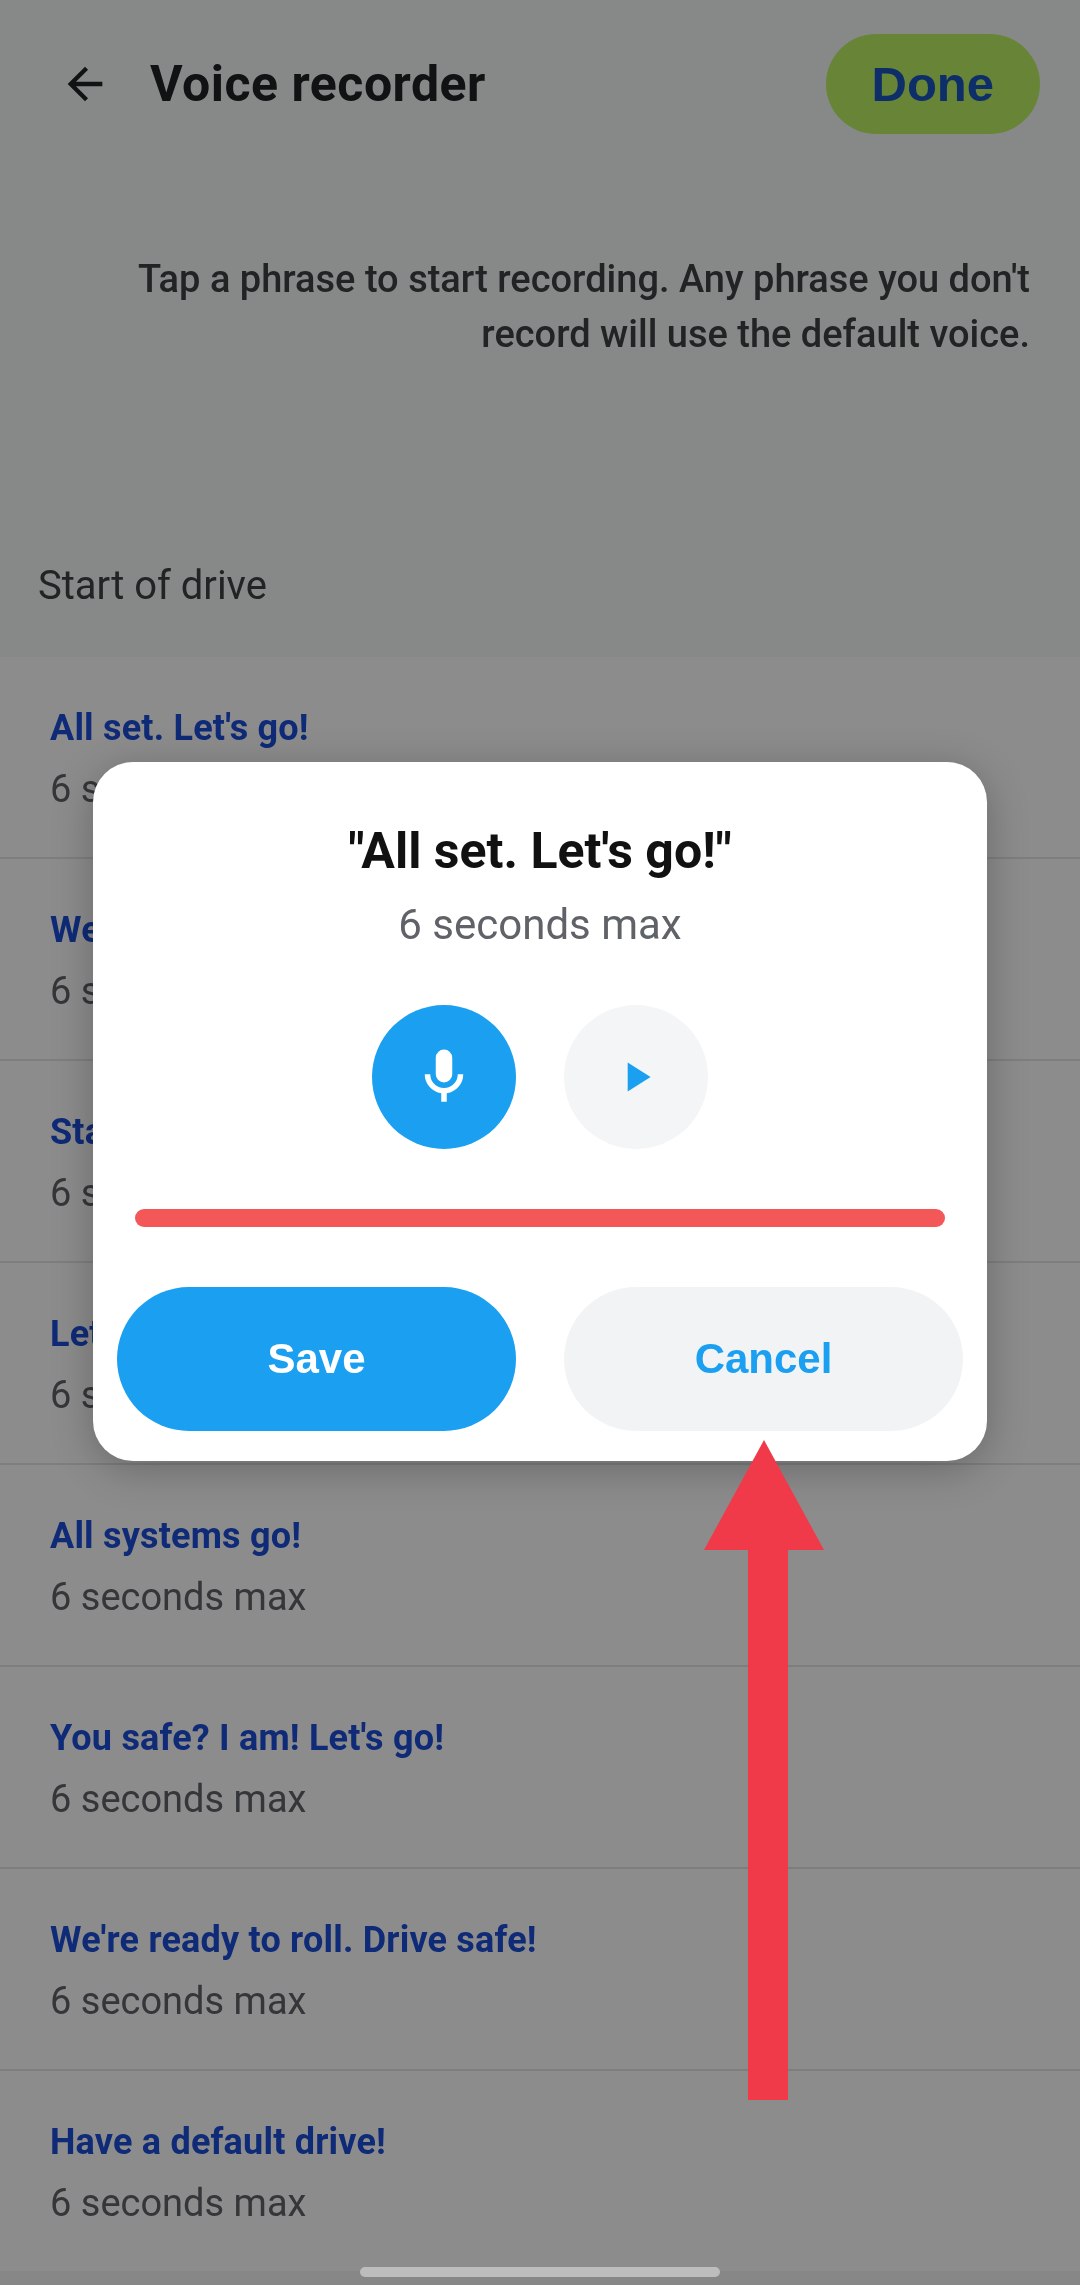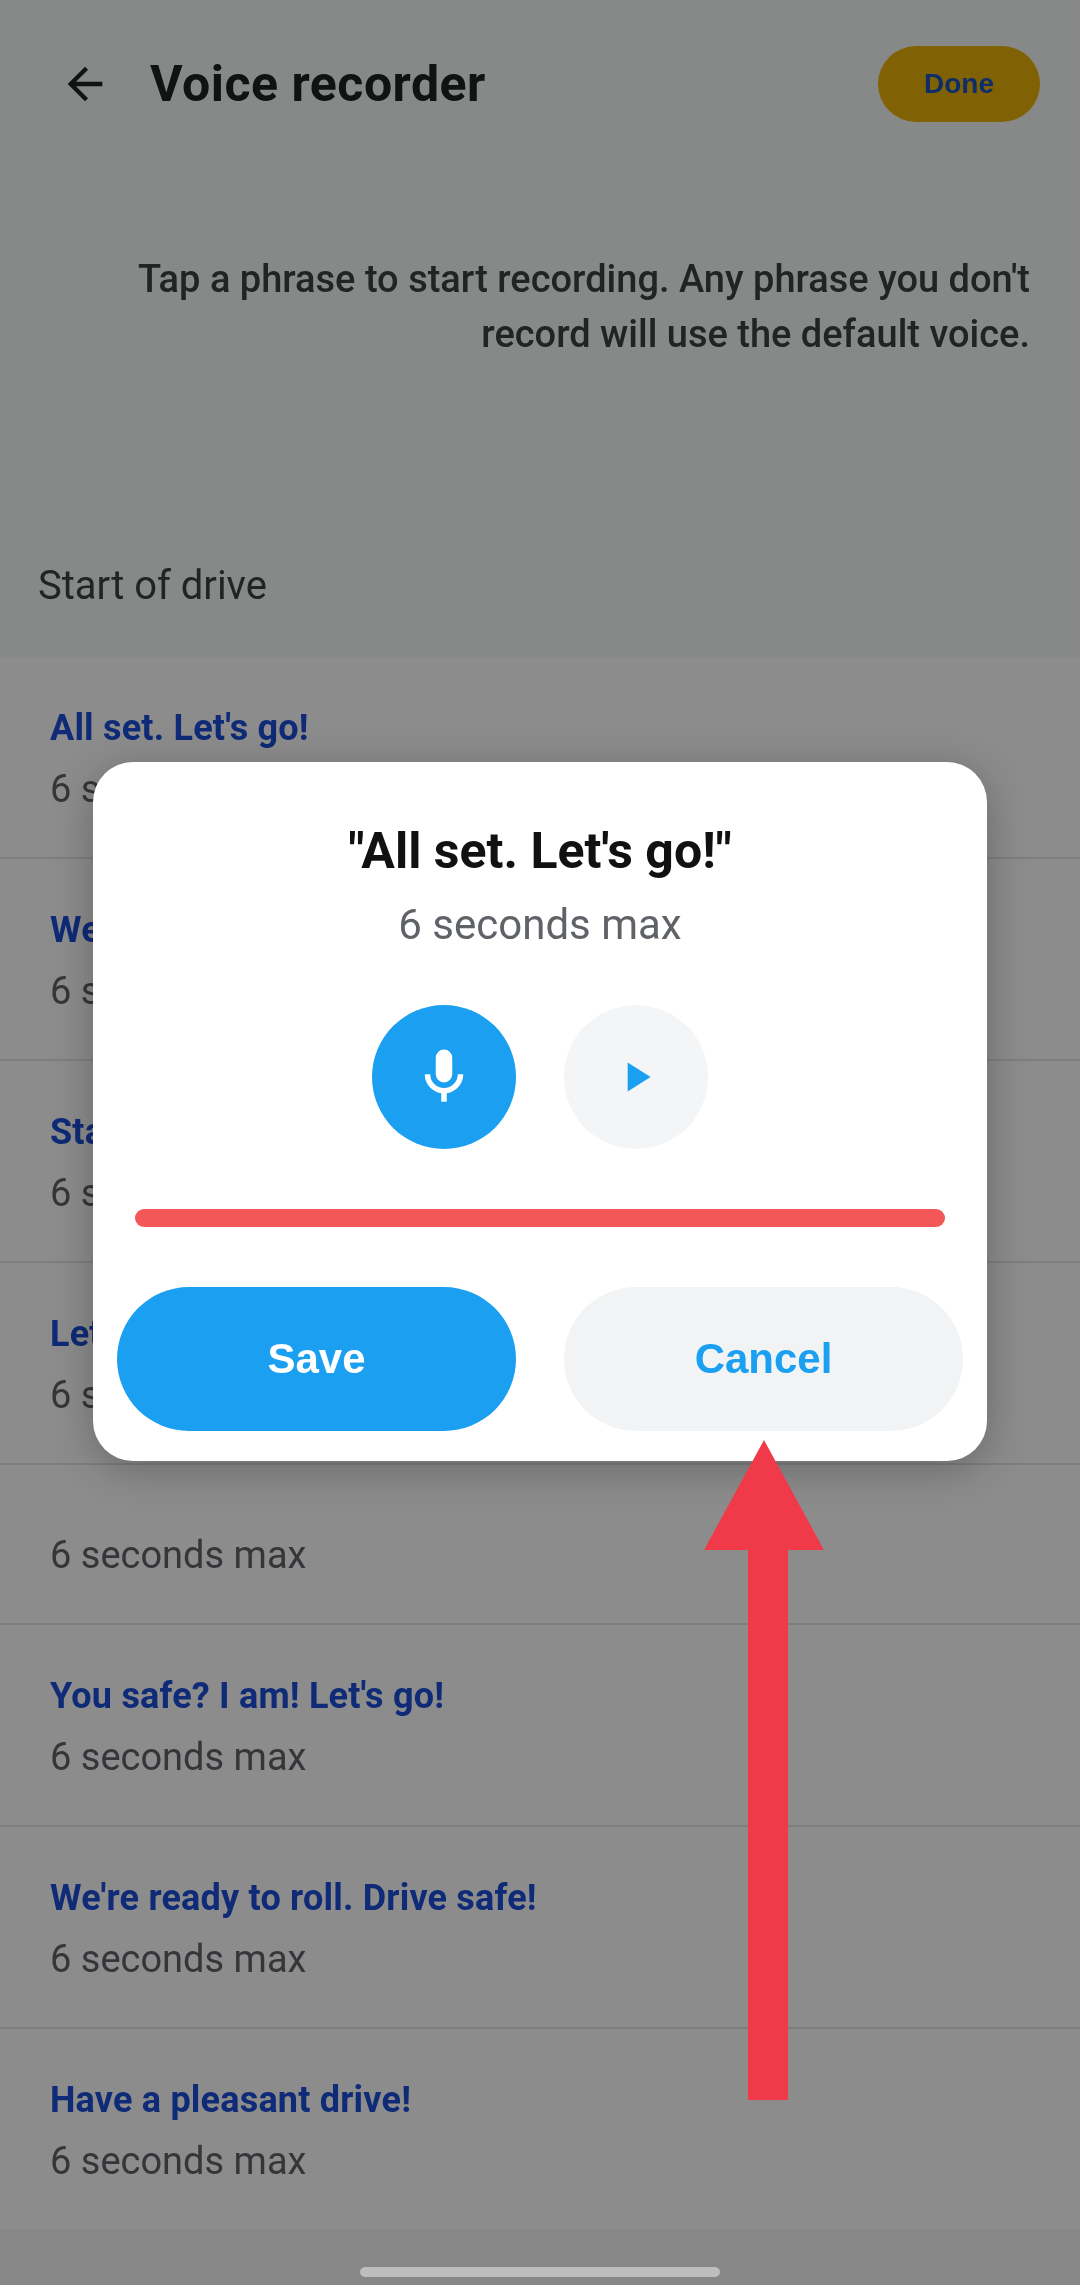--- a/index.html
+++ b/index.html
@@ -4,21 +4,21 @@
 <style>
   * { box-sizing: border-box; margin: 0; padding: 0; }
   html, body { width: 1080px; height: 2285px; font-family: -apple-system, BlinkMacSystemFont, "Segoe UI", Roboto, Helvetica, Arial, sans-serif; background: #f6f6f6; overflow: hidden; }
   .screen { position: relative; width: 1080px; height: 2285px; background: #f6f6f6; }
 
   
   .header { display: flex; align-items: center; height: 168px; padding: 15px 40px; background: #f6f8f8; }
   .back-btn { width: 90px; height: 90px; display: flex; align-items: center; justify-content: center; }
   .back-btn svg { width: 52px; height: 52px; }
   .header-title { font-size: 50px; font-weight: 700; color: #202124; margin-left: 20px; flex: 1; letter-spacing: 0.5px; }
-  .done-btn { background: #eab308; color: #1a55bf; font-size: 28px; font-weight: 700; border: none; border-radius: 50px; padding: 22px 46px; }
+  .done-btn { background: #bef264; color: #1a55bf; font-size: 49px; font-weight: 700; border: none; border-radius: 50px; padding: 22px 46px; }
 
   
   .instructions-wrap { background: #f6f8f8; padding: 84px 50px 200px 50px; }
   .instructions { font-size: 38px; line-height: 1.45; text-align: right; color: #3c4043; font-weight: 500; }
 
   
   .section-header { font-size: 40px; color: #3c4043; padding: 0 50px 48px 38px; background: #f6f8f8; }
 
   
   .list { background: #ffffff; }
@@ -87,32 +87,33 @@
     </div>
     <div class="list-item">
       <div class="phrase">Starting navigation.</div>
       <div class="duration">6 seconds max</div>
     </div>
     <div class="list-item">
       <div class="phrase">Let's do this!</div>
       <div class="duration">6 seconds max</div>
     </div>
     <div class="list-item">
+      <div class="phrase">All systems go!</div>
       <div class="duration">6 seconds max</div>
     </div>
     <div class="list-item">
       <div class="phrase">You safe? I am! Let's go!</div>
       <div class="duration">6 seconds max</div>
     </div>
     <div class="list-item">
       <div class="phrase">We're ready to roll. Drive safe!</div>
       <div class="duration">6 seconds max</div>
     </div>
     <div class="list-item">
-      <div class="phrase">Have a pleasant drive!</div>
+      <div class="phrase">Have a default drive!</div>
       <div class="duration">6 seconds max</div>
     </div>
   </div>
 
   <div class="dim"></div>
 
   <div class="modal">
     <div class="modal-title">"All set. Let's go!"</div>
     <div class="modal-sub">6 seconds max</div>
     <div class="modal-controls">

